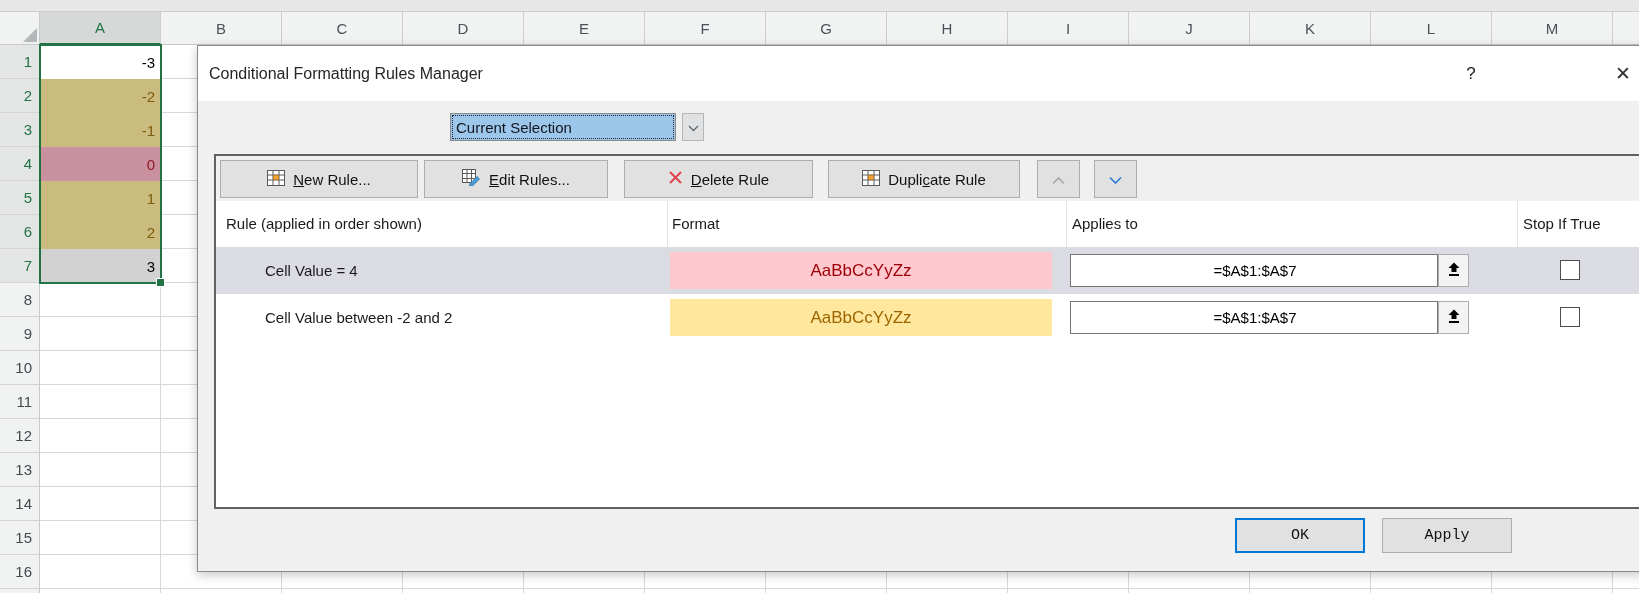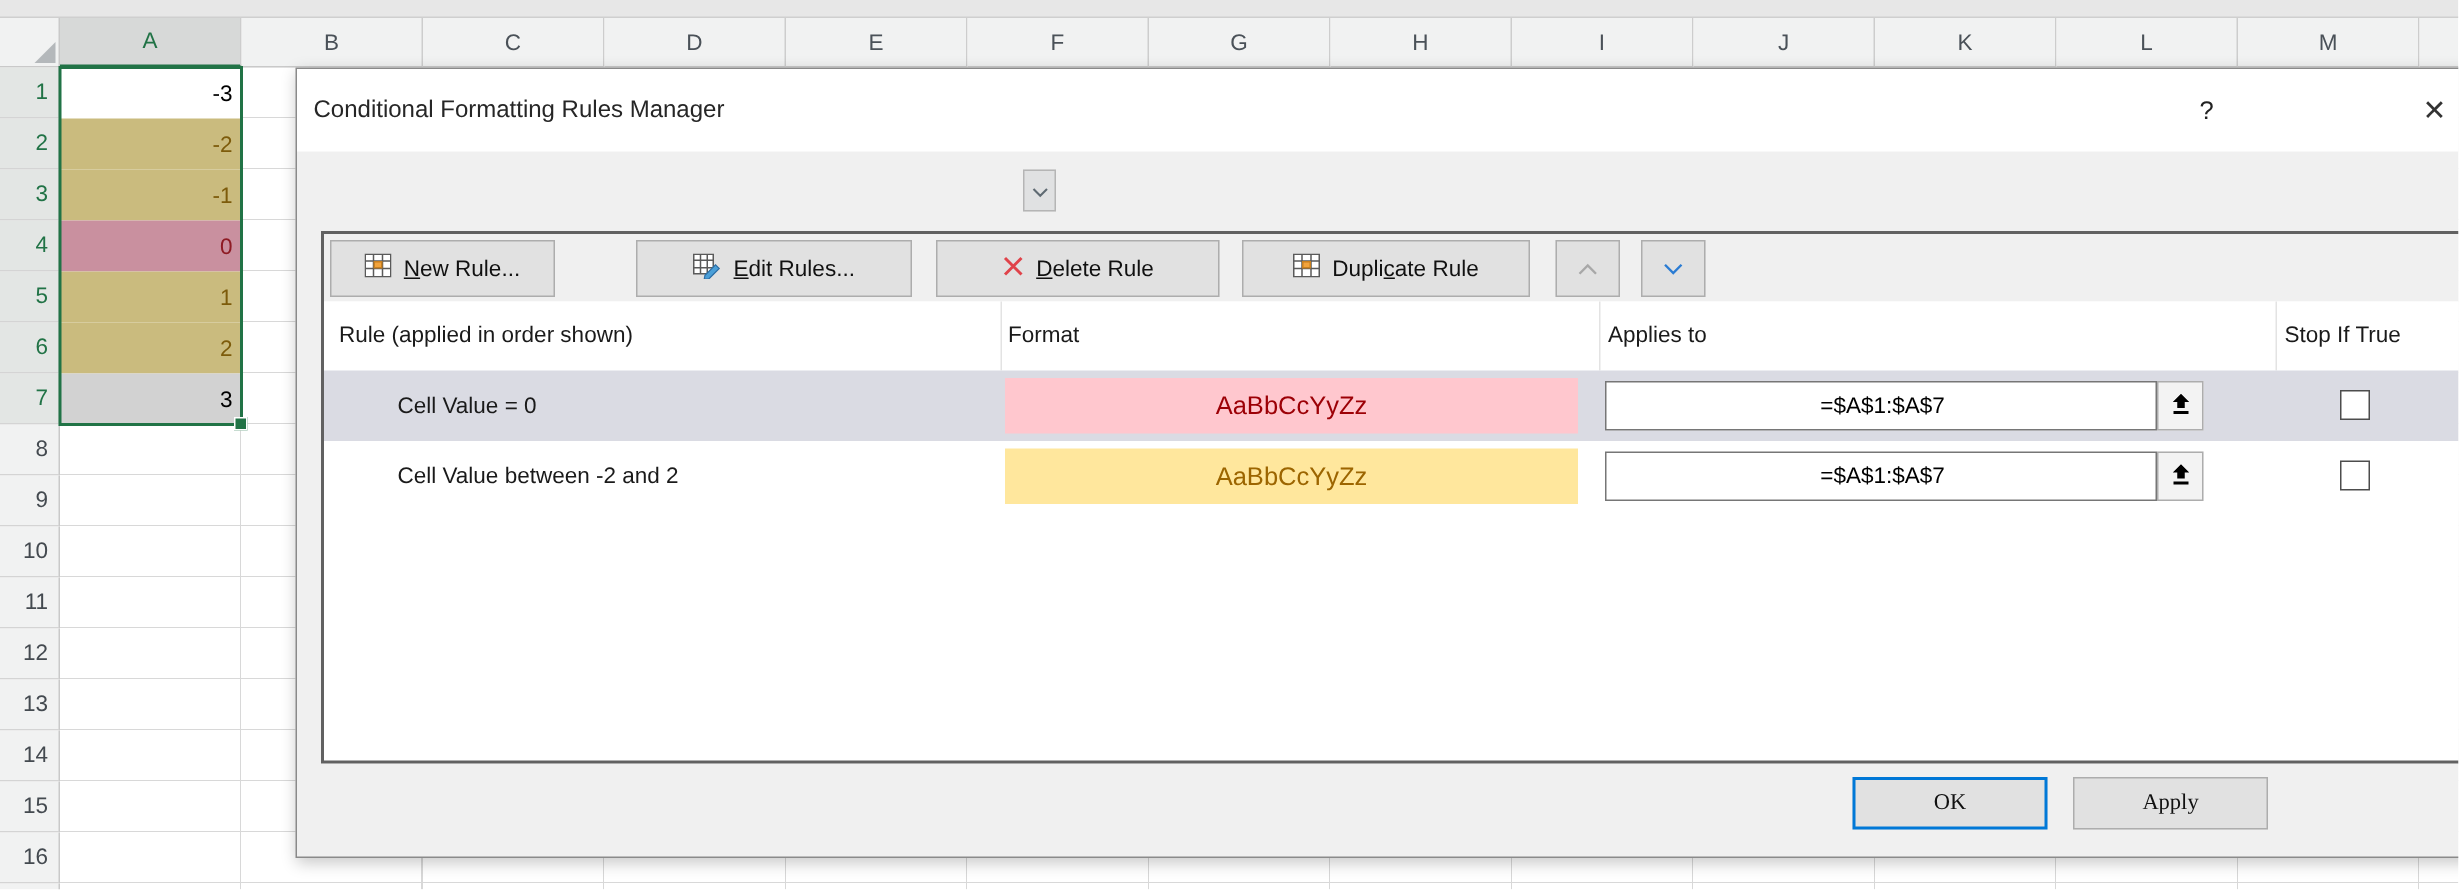--- a/index.html
+++ b/index.html
@@ -38,40 +38,40 @@
   .scope-label{position:absolute;left:11px;top:67px;height:28px;line-height:28px;}
   .ak{text-decoration:underline;}
   .scope-combo{position:absolute;left:252px;top:67px;width:226px;height:28px;box-sizing:border-box;background:#9cc7ea;border:1px solid #8a8a8a;
                outline:1px dotted #22222f;outline-offset:-3px;display:flex;align-items:center;padding-left:5px;color:#15151f;}
   .scope-arrow{position:absolute;left:484px;top:67px;width:22px;height:28px;box-sizing:border-box;background:#e0e1e2;border:1px solid #b5b5b5;
                display:flex;align-items:center;justify-content:center;padding:0;}
   .listbox{position:absolute;left:16px;top:108px;width:1446px;height:355px;box-sizing:border-box;border:2px solid #616161;background:#ffffff;}
   .toolbar{position:absolute;left:0;top:0;width:100%;height:45px;background:#f0f0f0;}
   .tbtn{position:absolute;top:4px;height:38px;box-sizing:border-box;background:#e1e1e1;border:1px solid #adadad;
         display:flex;align-items:center;justify-content:center;gap:8px;font-size:15px;color:#111;padding:0;font-family:inherit;}
-  .b-new{left:4px;width:150px;} .b-edit{left:208px;width:184px;} .b-del{left:408px;width:189px;} .b-dup{left:612px;width:192px;}
+  .b-new{left:4px;width:198px;} .b-edit{left:208px;width:184px;} .b-del{left:408px;width:189px;} .b-dup{left:612px;width:192px;}
   .b-up{left:821px;width:43px;} .b-down{left:878px;width:43px;}
   .lheader{position:absolute;left:0;top:45px;width:100%;height:46px;background:#ffffff;}
   .hcell{position:absolute;top:0;height:46px;line-height:46px;color:#1a1a1a;}
   .h-rule{left:10px;} .h-format{left:456px;} .h-applies{left:856px;} .h-stop{left:1307px;}
   .hdiv{position:absolute;top:0;width:1px;height:46px;background:#e3e3e3;}
   .d1{left:451px;} .d2{left:850px;} .d3{left:1301px;}
   .rrow{position:absolute;left:0;width:100%;height:47px;}
   .rrow.r0{top:91px;background:#dadbe3;}
   .rrow.r1{top:138px;background:#ffffff;}
   .rtext{position:absolute;left:49px;top:0;height:47px;line-height:47px;}
   .swatch{position:absolute;left:454px;top:5px;width:382px;height:37px;display:flex;align-items:center;justify-content:center;font-size:17px;}
   .applies{position:absolute;left:854px;top:7px;display:flex;}
   .applies input{width:368px;height:33px;box-sizing:border-box;border:1px solid #767676;background:#fff;color:#000;
                  font-size:15px;font-family:inherit;padding:0 4px 0 6px;text-align:center;}
   .picker{width:31px;height:33px;box-sizing:border-box;background:#f3f3f3;border:1px solid #adadad;margin-left:0;
           display:flex;align-items:center;justify-content:center;padding:0;}
   .cbx{position:absolute;left:1344px;top:13px;width:20px;height:20px;box-sizing:border-box;border:1px solid #4d4d4d;background:#fff;}
   .fbtn{position:absolute;top:472px;height:35px;box-sizing:border-box;background:#e1e1e1;border:1px solid #adadad;
-        display:flex;align-items:center;justify-content:center;font-size:15px;color:#111;padding:0;font-family:Liberation Serif, serif;}
+        display:flex;align-items:center;justify-content:center;font-size:15px;color:#111;padding:0;font-family:Liberation Mono, monospace;}
   .f-ok{left:1037px;width:130px;border:2px solid #0078d7;}
   .f-close{left:1184px;width:130px;}
   .f-apply{left:1330px;width:132px;border:1px solid #c0c0c0;color:#9d9d9d;}
   .grip{position:absolute;right:3px;bottom:3px;}
 </style>
 </head>
 <body>
 
 <div class="screen">
 
@@ -134,20 +134,23 @@
   <div class="fillhandle"></div>
 
   <div class="dialog">
 
     <div class="titlebar">
       <div class="title">Conditional Formatting Rules Manager</div>
       <div class="tb-help">?</div>
       <div class="tb-close">✕</div>
     </div>
 
+    <div class="scope-combo">
+      <span>Current Selection</span>
+    </div>
     <button class="scope-arrow">
       <span><svg width="11" height="7" viewBox="0 0 11 7">
             <path d="M1 1 L5.5 5.5 L10 1" fill="none" stroke="#5f6a72" stroke-width="1.4"></path>
           </svg></span>
     </button>
 
     <div class="listbox">
 
       <div class="toolbar">
         <button class="tbtn b-new">
@@ -196,21 +199,21 @@
         <div class="hcell h-rule">Rule (applied in order shown)</div>
         <div class="hcell h-format">Format</div>
         <div class="hcell h-applies">Applies to</div>
         <div class="hcell h-stop">Stop If True</div>
         <div class="hdiv d1"></div>
         <div class="hdiv d2"></div>
         <div class="hdiv d3"></div>
       </div>
 
       <div class="rrow r0">
-        <div class="rtext">Cell Value = 0</div>
+        <div class="rtext">Cell Value = 4</div>
         <div class="swatch" style="background-color: rgb(255, 199, 206); color: rgb(156, 0, 6);">AaBbCcYyZz</div>
         <div class="applies">
           <input value="=$A$1:$A$7" style="">
           <button class="picker">
             <span><svg width="14" height="15" viewBox="0 0 14 15">
                   <path d="M7 0.5 L12.5 6 H9.5 V10 H4.5 V6 H1.5 Z" fill="#000"></path>
                   <rect x="2" y="12" width="10" height="2" fill="#000"></rect>
                 </svg></span>
           </button>
         </div>

